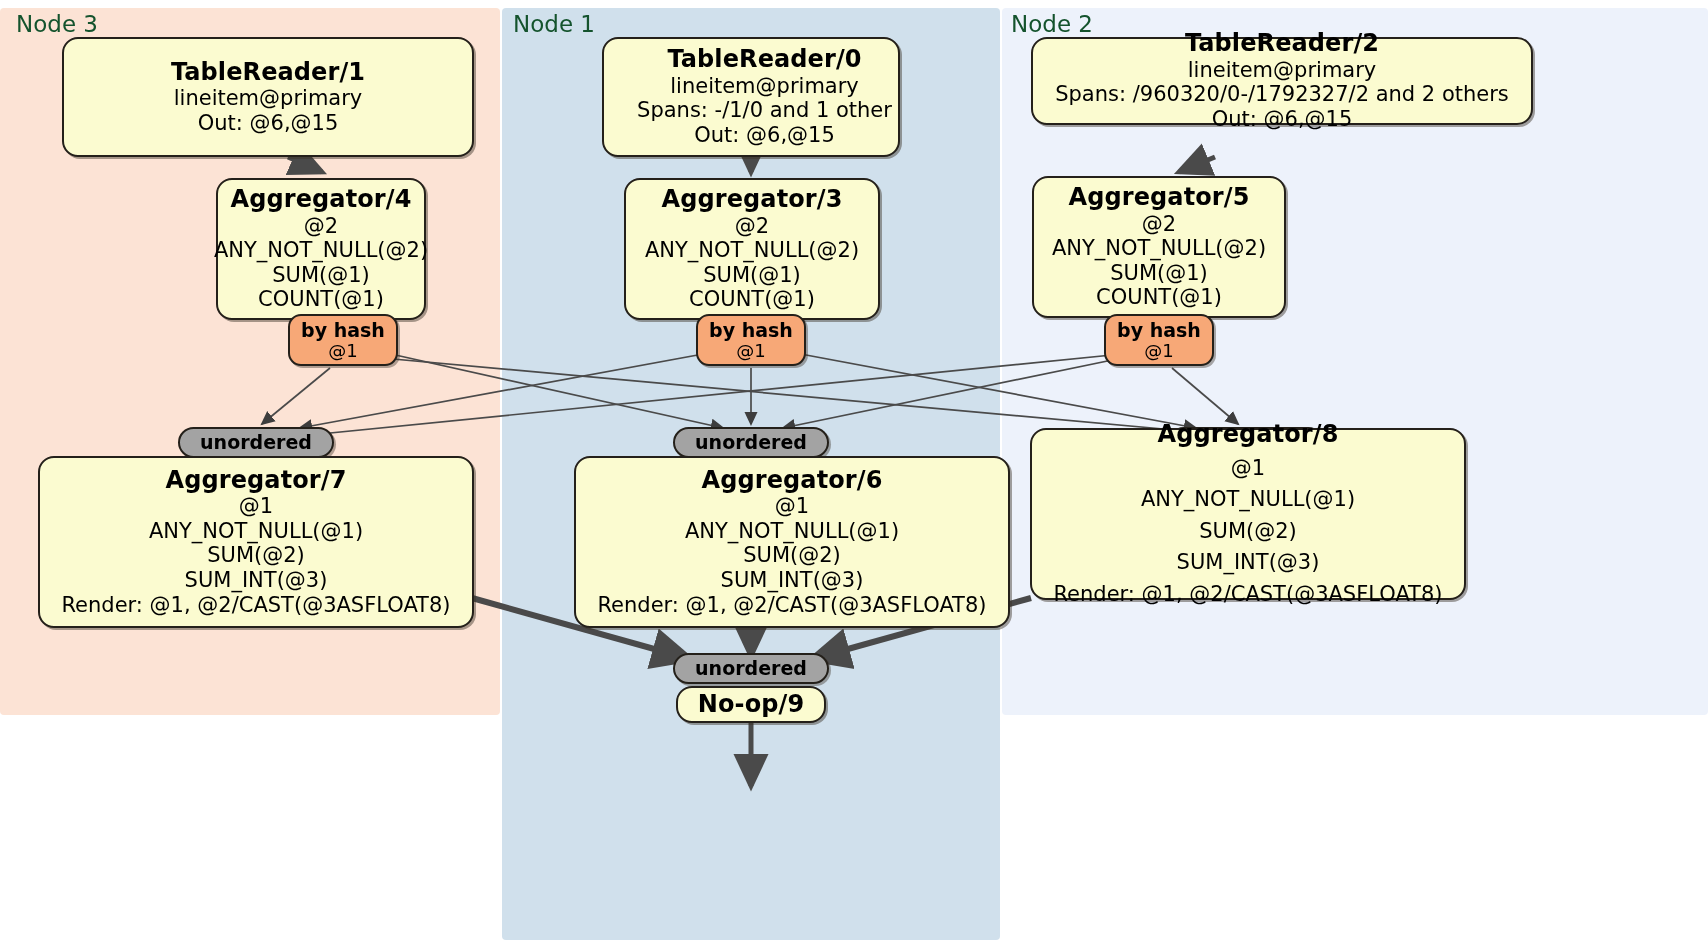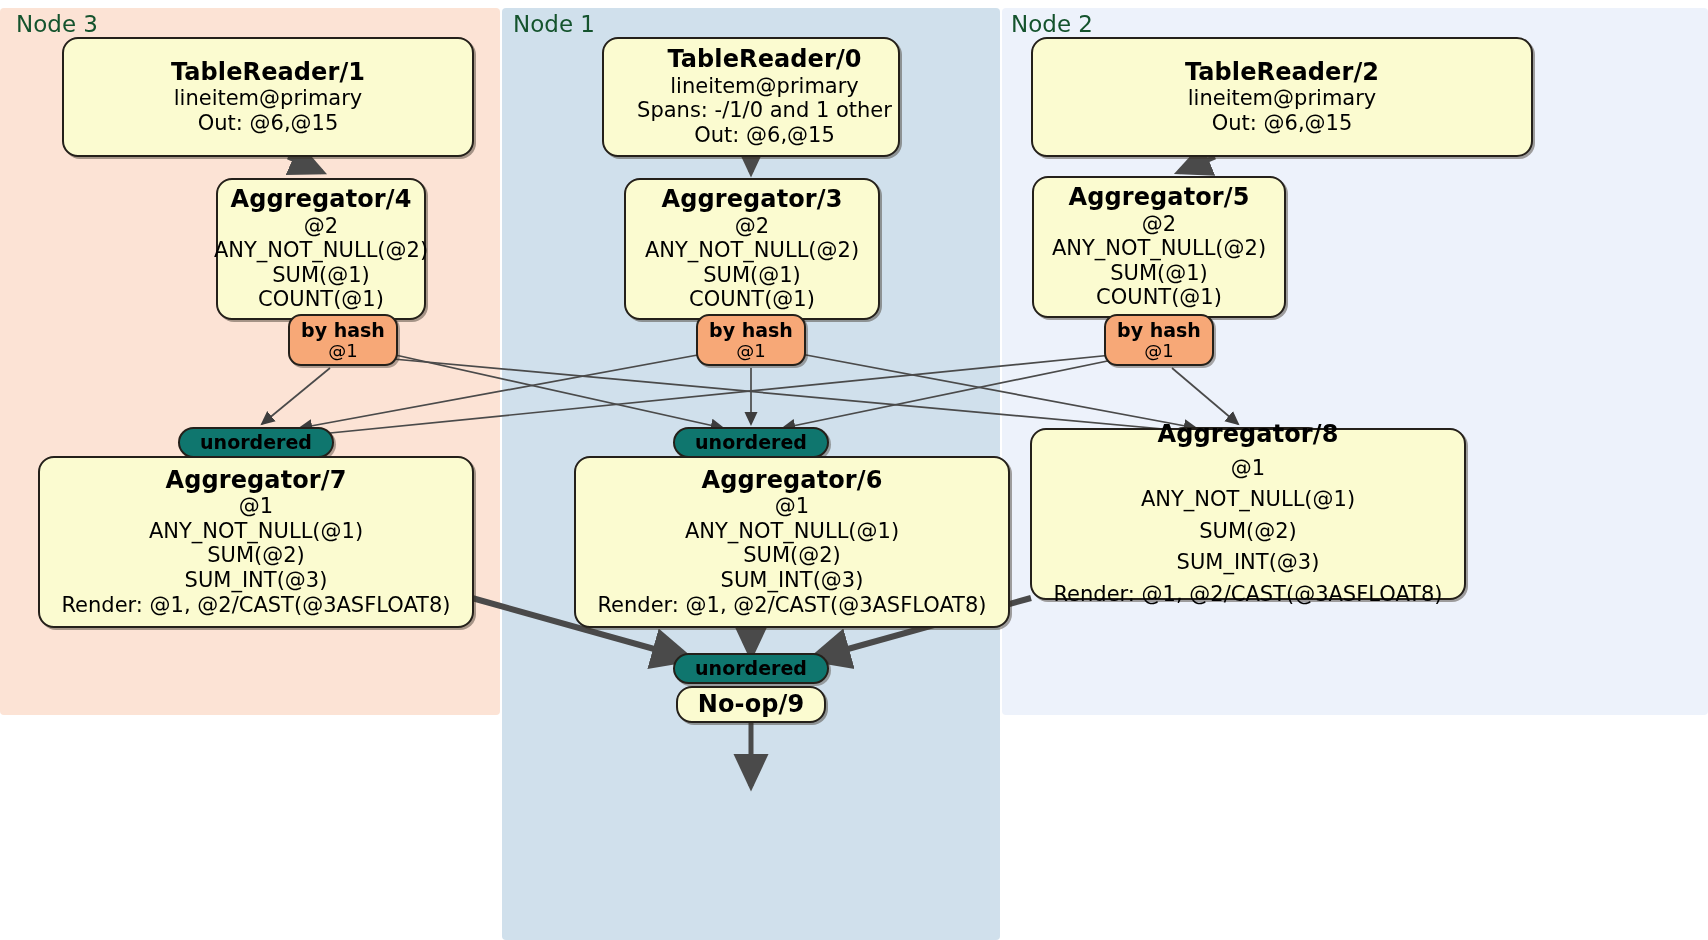--- a/index.html
+++ b/index.html
@@ -21,21 +21,21 @@
 
   .badge{
     position:absolute;box-sizing:border-box;
     border:2.2px solid #24201a;text-align:center;color:#000;
     display:flex;flex-direction:column;align-items:center;justify-content:center;
     box-shadow:2px 2px 0 rgba(60,50,40,.40);
   }
   .badge.router{background:#F7A877;border-radius:13px;}
   .badge.router .b1{font-weight:bold;font-size:19px;line-height:1.08;}
   .badge.router .b2{font-size:18px;line-height:1.08;}
-  .badge.sync{background:#0f766e;border-radius:999px;}
+  .badge.sync{background:#a3a3a3;border-radius:999px;}
   .badge.sync .b1{font-weight:bold;font-size:19px;line-height:1;}
 
   svg.wires{position:absolute;left:0;top:0;width:1708px;height:940px;overflow:visible;}
 </style>
 </head>
 <body>
 
 <div id="canvas">
 
   <div class="node-panel" style="left:0px;top:8px;width:500px;height:707px;background:#FCE3D5;border-radius:4px;"></div>
@@ -100,23 +100,24 @@
     <div class="ln">Out: @6,@15</div>
   </div>
 
   <div class="pbox" style="left:602px;top:37px;width:298px;height:120px;padding-left:27px;">
     <div class="ttl">TableReader/0</div>
     <div class="ln">lineitem@primary</div>
     <div class="ln">Spans: -/1/0 and 1 other</div>
     <div class="ln">Out: @6,@15</div>
   </div>
 
-  <div class="pbox" style="left:1031px;top:37px;width:502px;height:120px;">
+  <div class="pbox" style="left:1031px;top:37px;width:502px;height:88px;">
     <div class="ttl">TableReader/2</div>
     <div class="ln">lineitem@primary</div>
+    <div class="ln">Spans: /960320/0-/1792327/2 and 2 others</div>
     <div class="ln">Out: @6,@15</div>
   </div>
 
   <div class="pbox" style="left:216px;top:178px;width:210px;height:142px;">
     <div class="ttl">Aggregator/4</div>
     <div class="ln">@2</div>
     <div class="ln">ANY_NOT_NULL(@2)</div>
     <div class="ln">SUM(@1)</div>
     <div class="ln">COUNT(@1)</div>
   </div>

